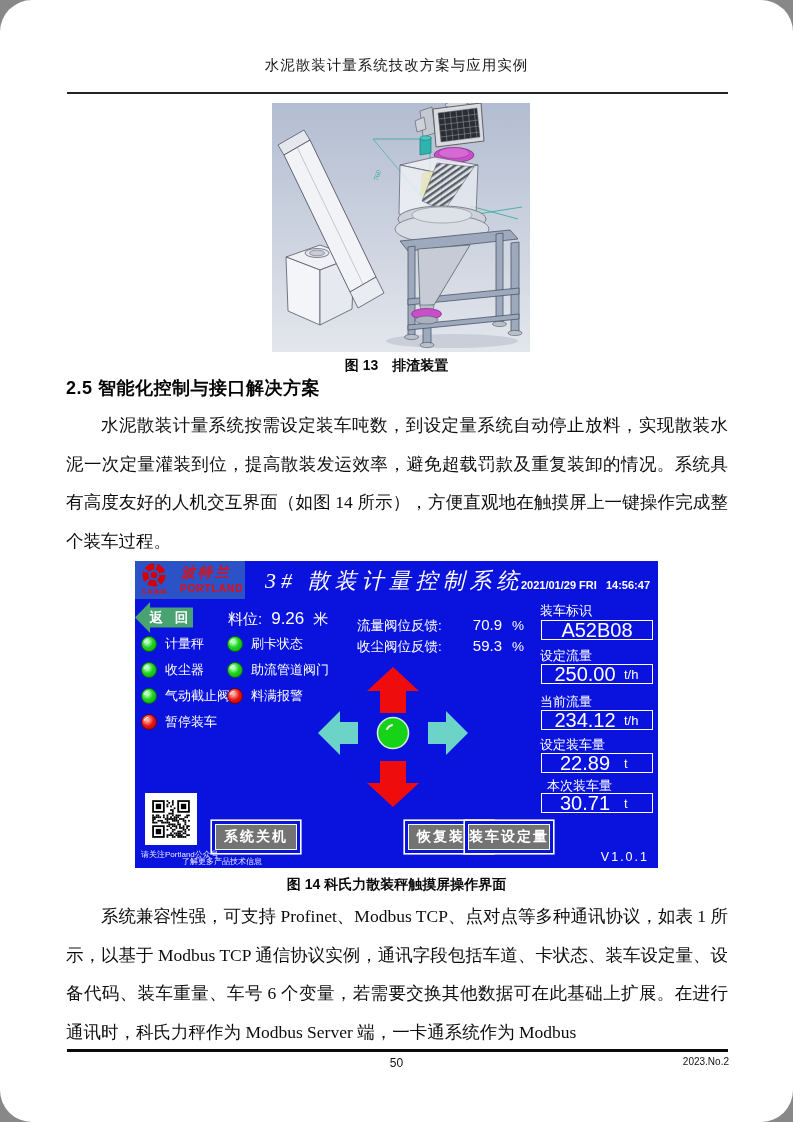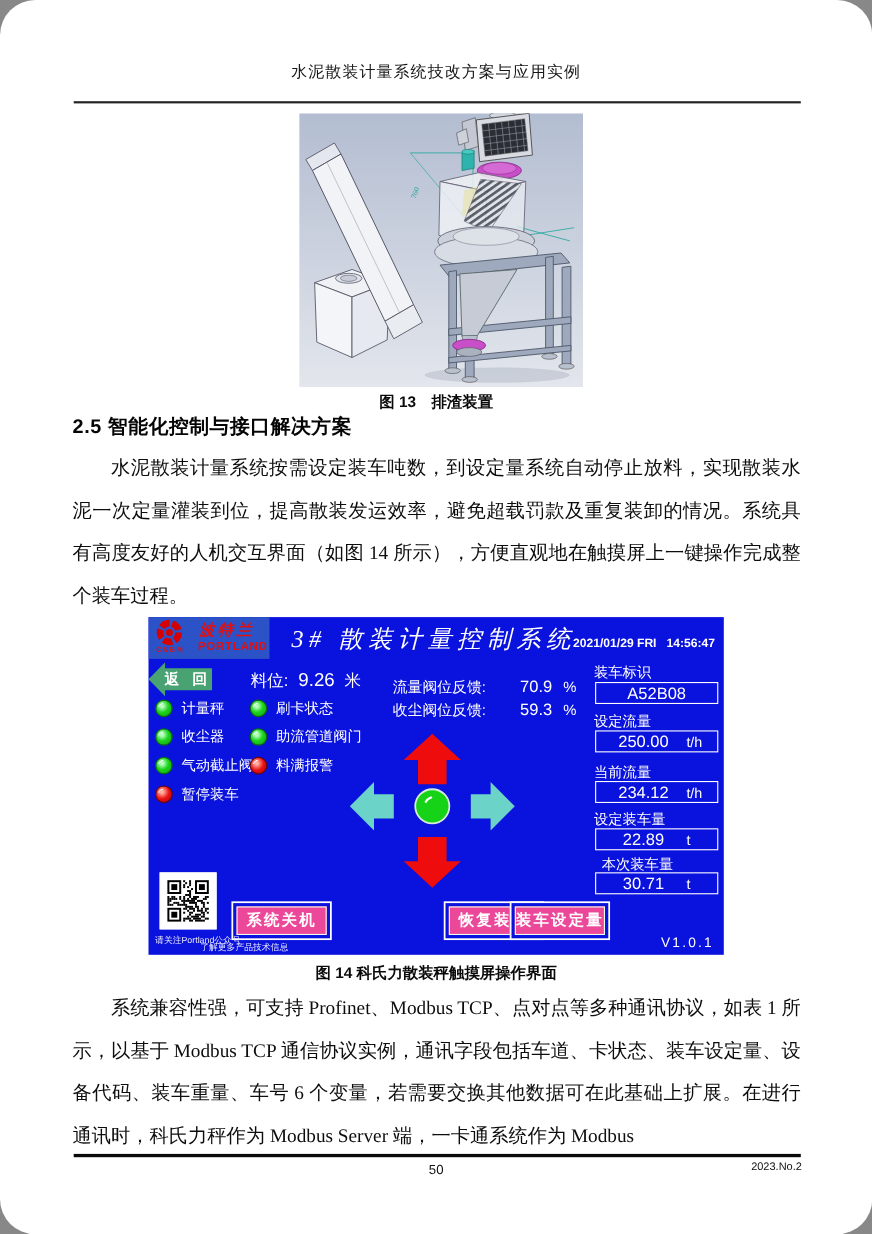--- a/index.html
+++ b/index.html
@@ -73,25 +73,25 @@
   .level-label { font-size:15px; }
   .level-value { font-size:17px; }
   .level-unit { font-size:15px; }
   .fb-row { position:absolute; left:222px; width:180px; display:flex; align-items:baseline; }
   .fb-label { font-size:13.5px; width:100px; }
   .fb-value { font-size:15px; width:45px; text-align:right; }
   .fb-unit { font-size:13.5px; margin-left:10px; }
   .panel-label { position:absolute; left:405px; font-size:13px; white-space:nowrap; }
   .panel-box { position:absolute; left:406px; width:112px; height:20px;
     border:1.6px solid #fff; display:flex; align-items:center; padding:0 4px; cursor:pointer; }
-  .panel-value { flex:1; text-align:center; font-size:15px; }
+  .panel-value { flex:1; text-align:center; font-size:20px; }
   .panel-unit { font-size:13px; width:24px; text-align:left; }
   .panel-box.no-unit .panel-unit { width:0; }
   .hmi-arrows { position:absolute; left:173px; top:100px; width:170px; height:150px; }
-  .hmi-btn { position:absolute; top:263px; height:26px; width:82px; background:#ec4899;
+  .hmi-btn { position:absolute; top:263px; height:26px; width:82px; background:#737373;
     border:1.6px solid #eefdee; color:#fff; font-weight:bold; font-size:14px;
     letter-spacing:2px; display:flex; align-items:center; justify-content:center;
     box-shadow:0 0 0 3px #0a12dd, 0 0 0 4.6px #ffffff; cursor:pointer; white-space:nowrap;
     font-family:"Liberation Sans","DejaVu Sans",sans-serif; }
   .btn1 { left:80px; } .btn2 { left:237px;margin-left:36px; } .btn3 { left:333px; }
   .qr-box { position:absolute; left:10px; top:232px; width:52px; height:52px; background:#fff; }
   .qr-box svg { display:block; width:100%; height:100%; }
   .qr-note { position:absolute; left:6px; font-size:8px; color:#e9e9ff; white-space:nowrap; }
   .qr-note1 { top:288px; } .qr-note2 { top:295px;margin-left:41px; }
   .hmi-version { position:absolute; right:9px; top:289px; font-size:12.5px; letter-spacing:2px; }

